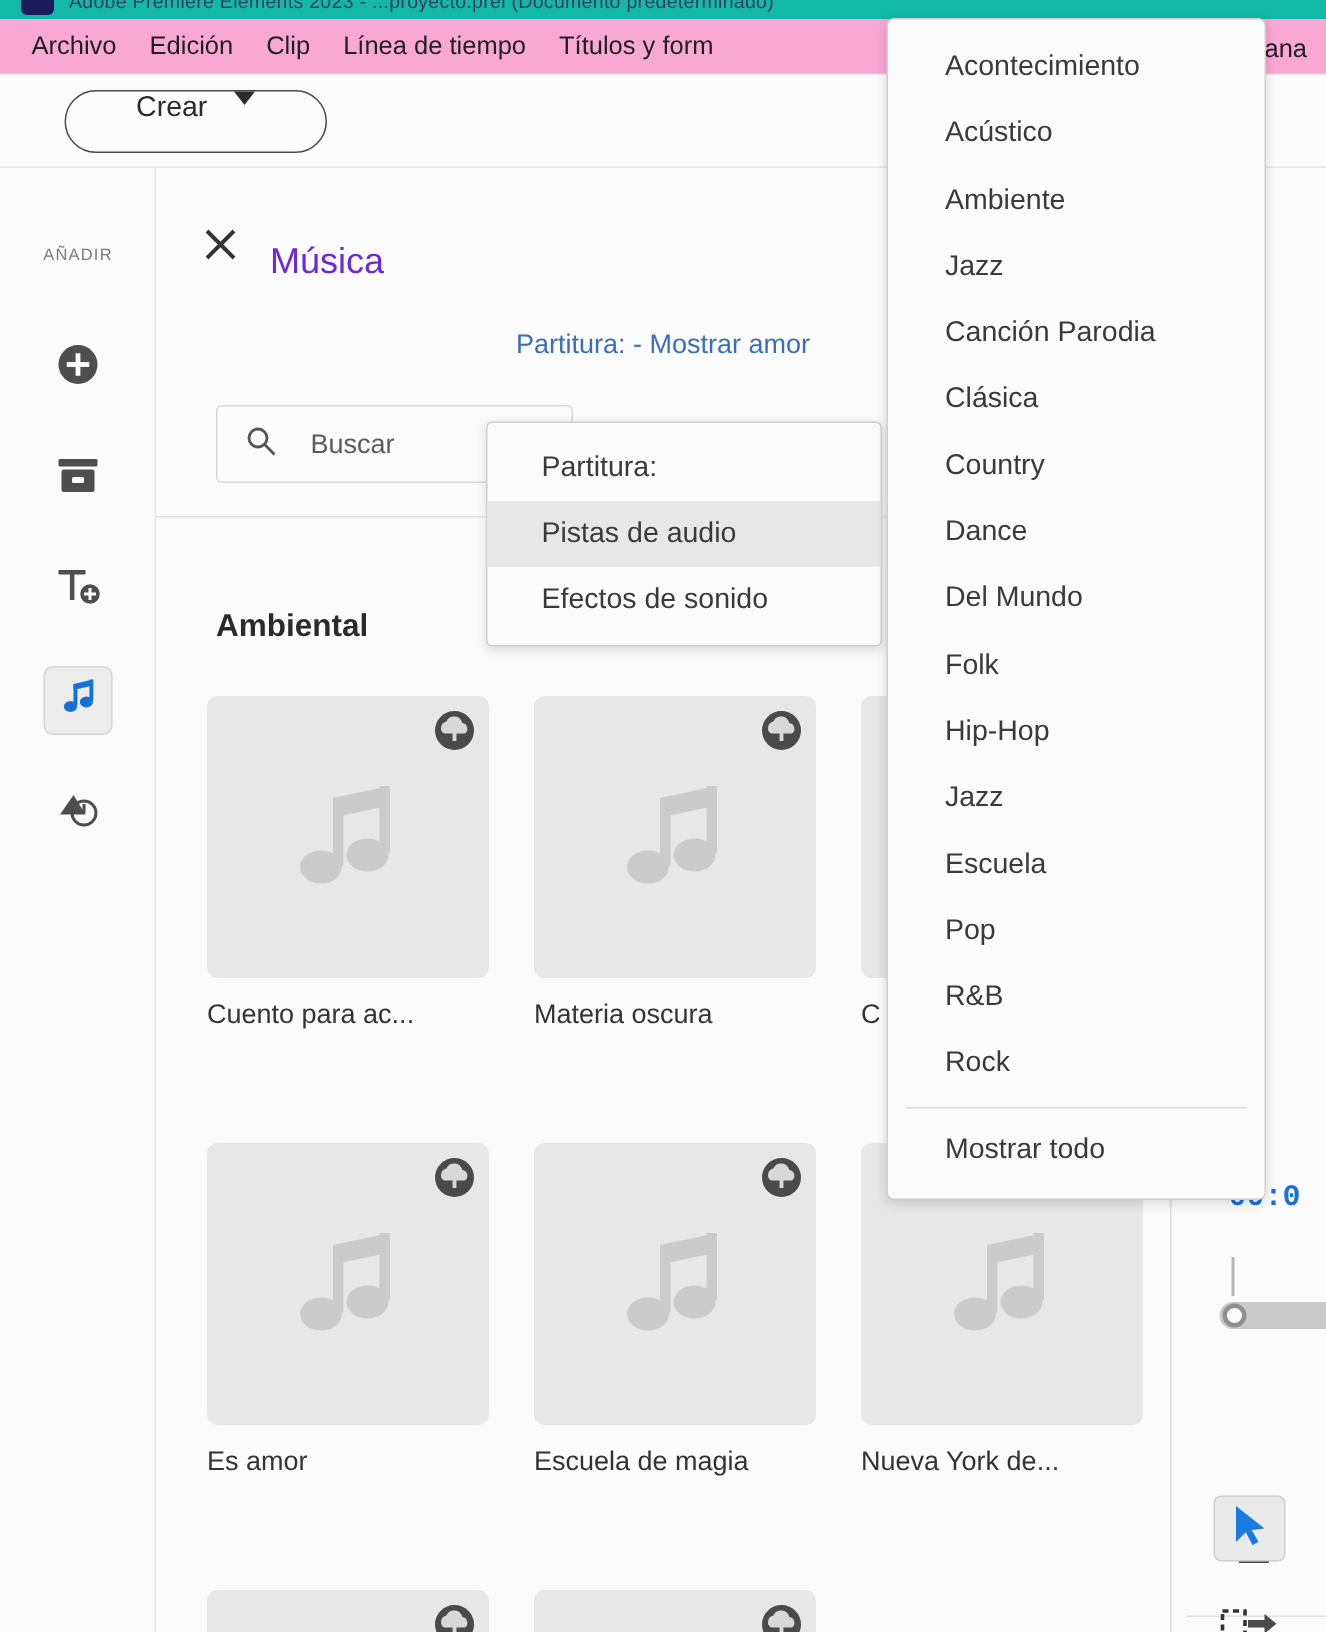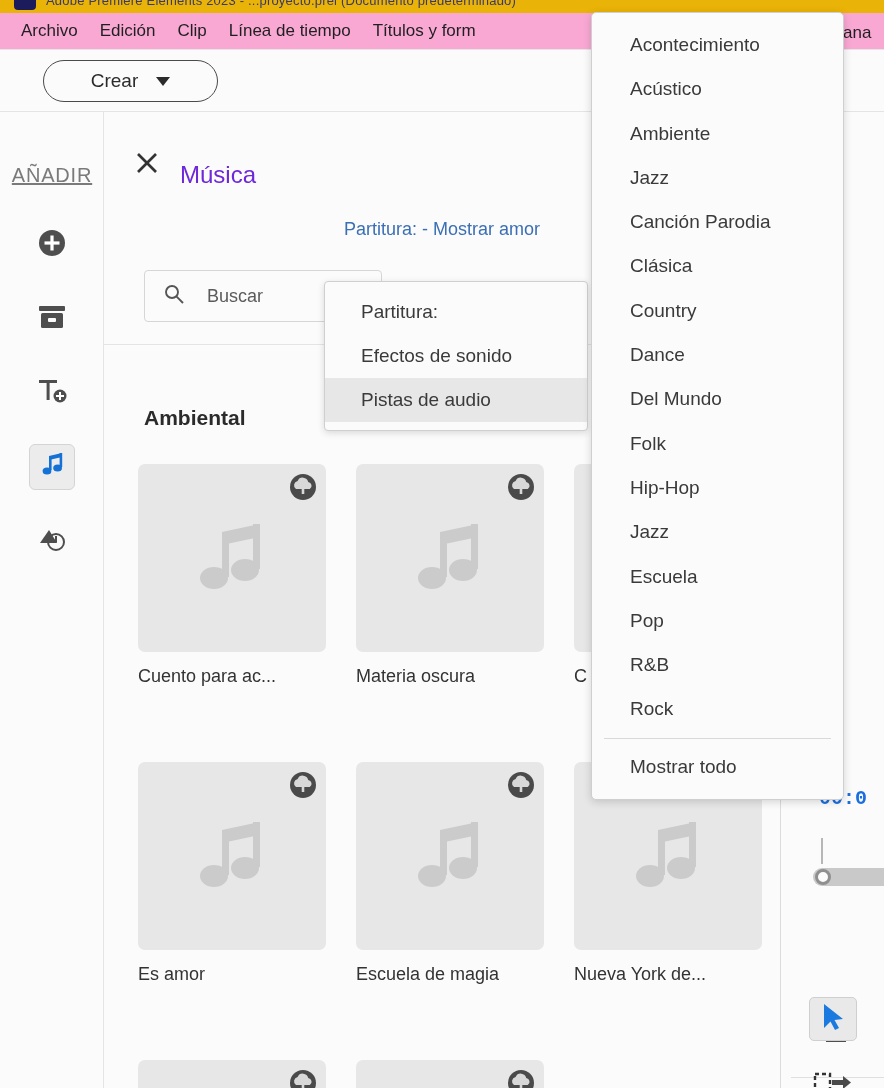--- a/index.html
+++ b/index.html
@@ -15,21 +15,21 @@
     position: relative;
     width: 884px;
     height: 1088px;
     overflow: hidden;
     background: #fbfbfb;
   }
 
   
   .titlebar {
     position: absolute; left: 0; top: 0; width: 884px; height: 13px;
-    background: #eab308;
+    background: #14b8a6;
     overflow: hidden;
   }
   .titlebar .tb-logo {
     position: absolute; left: 14px; top: -8px;
     width: 22px; height: 18px; border-radius: 4px;
     background: #1c1c5c;
   }
   .titlebar .tb-text {
     position: absolute; left: 46px; top: -7px;
     font-size: 13px; color: #3a3a6a; white-space: nowrap;
@@ -56,42 +56,42 @@
     position: absolute; left: 0; top: 50px; width: 884px; height: 62px;
     background: #fbfbfb;
     border-bottom: 1px solid #e4e4e4;
   }
   .crear-btn {
     position: absolute; left: 43px; top: 10px;
     width: 175px; height: 42px;
     border: 1.6px solid #4a4a4a;
     border-radius: 21px;
     background: #fbfbfb;
-    display: flex; align-items: center; justify-content: center;
+    display: flex; justify-content: center;
     gap: 18px;
     cursor: pointer;
   }
   .crear-btn .lbl { font-size: 19px; color: #2b2b2b; }
   .chev {
     width: 0; height: 0;
     border-left: 7px solid transparent;
     border-right: 7px solid transparent;
     border-top: 9px solid #2b2b2b;
   }
 
   
   .rail {
     position: absolute; left: 0; top: 112px; width: 104px; bottom: 0;
     background: #fbfbfb;
     border-right: 1px solid #e4e4e4;
   }
   .rail-title {
     position: absolute; left: 0; top: 52px; width: 104px;
     text-align: center;
-    font-size: 20px; letter-spacing: .8px; color: #7a7a7a; text-decoration: underline;
+    font-size: 11px; letter-spacing: .8px; color: #7a7a7a;
   }
   .rail-btn {
     position: absolute; left: 29px;
     width: 46px; height: 46px;
     border-radius: 6px;
     display: flex; align-items: center; justify-content: center;
     cursor: pointer;
   }
   .rail-btn.sel {
     background: #ececec;
@@ -577,22 +577,22 @@
           <rect x="2" y="5" width="15" height="16" fill="none" stroke="#333" stroke-width="2.4" stroke-dasharray="4 3"></rect>
           <rect x="19" y="11" width="13" height="5" fill="#4a4a4a"></rect>
           <path d="M30 7 L38 13.5 L30 20 Z" fill="#4a4a4a"></path>
         </svg>
       </span>
     </div>
   </div>
 
   <div class="dd-tipo">
     <div class="it">Partitura:</div>
+    <div class="it hl">Pistas de audio</div>
     <div class="it">Efectos de sonido</div>
-    <div class="it hl">Pistas de audio</div>
   </div>
 
   <div class="dd-genre">
     <div class="it">Acontecimiento</div>
     <div class="it">Acústico</div>
     <div class="it">Ambiente</div>
     <div class="it">Jazz</div>
     <div class="it">Canción Parodia</div>
     <div class="it">Clásica</div>
     <div class="it">Country</div>

